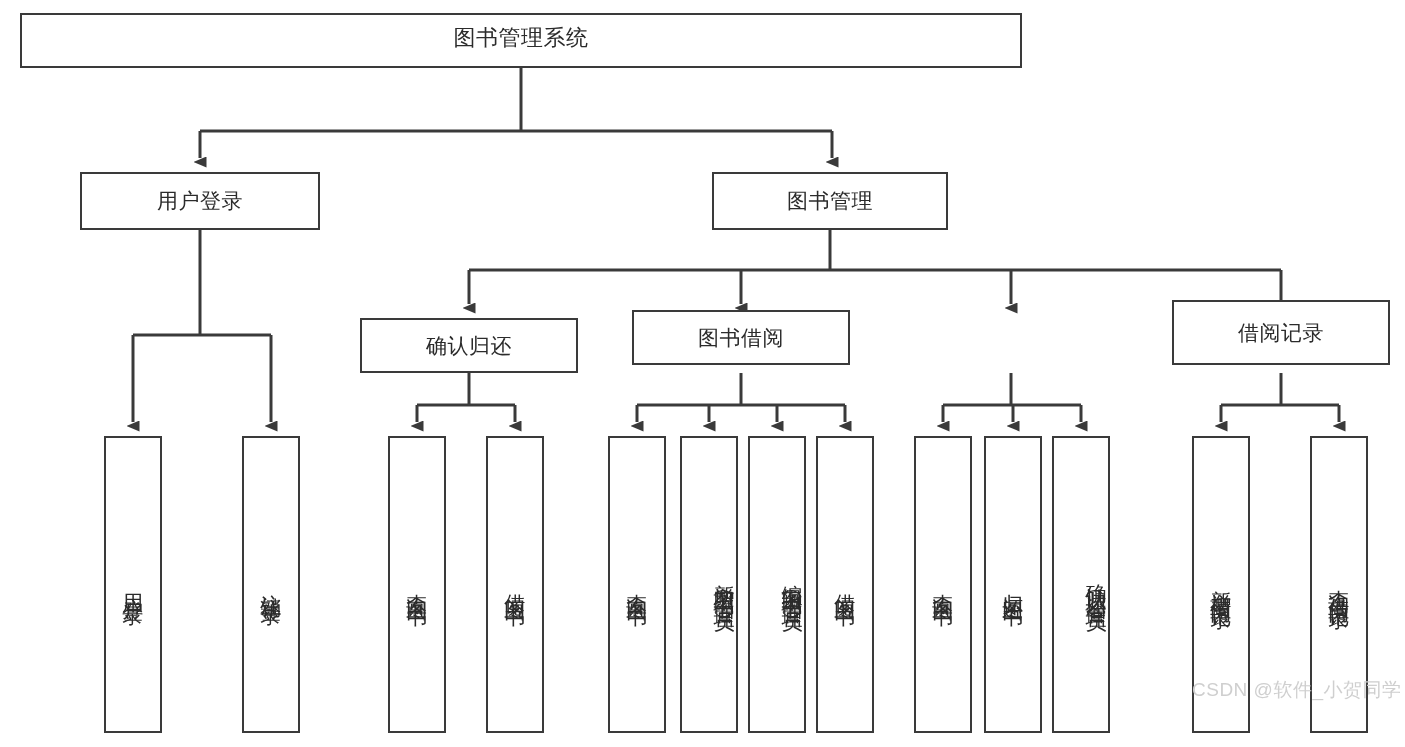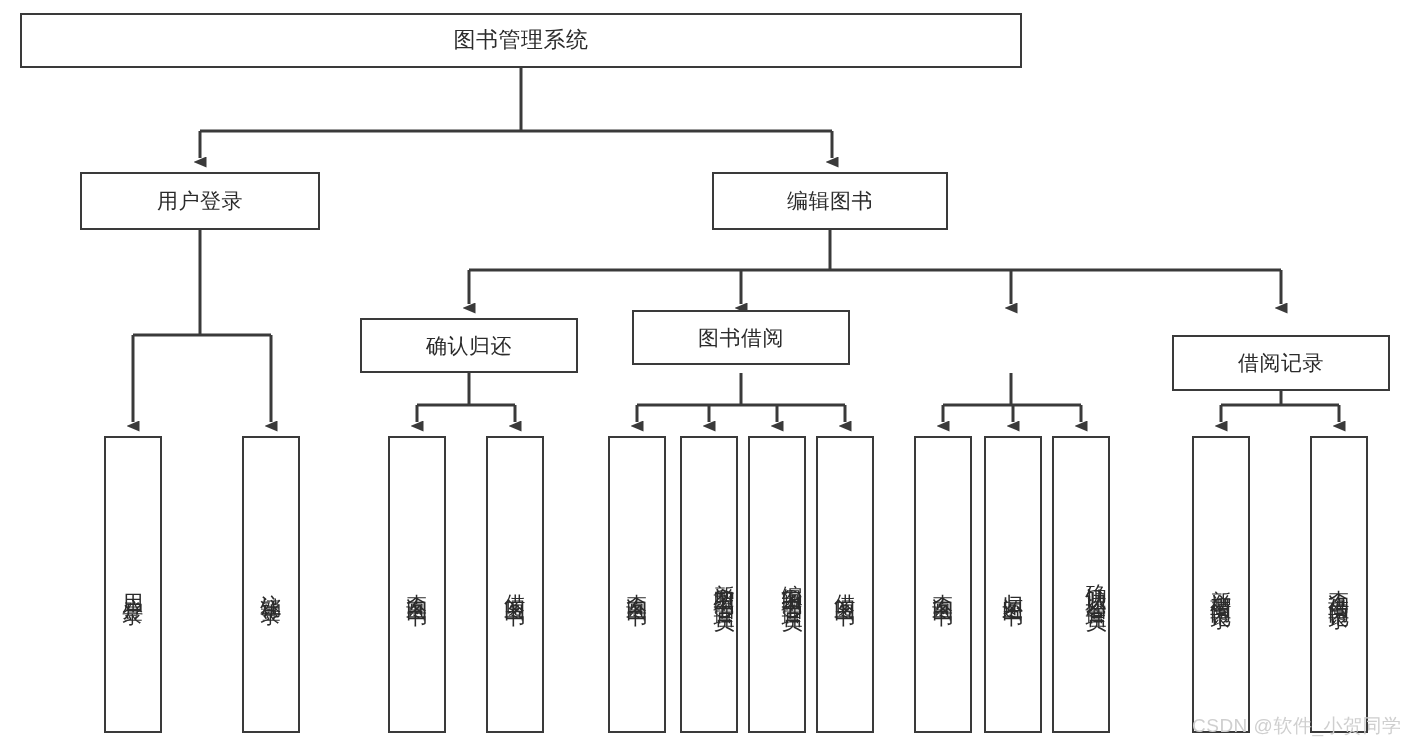--- a/index.html
+++ b/index.html
@@ -118,32 +118,32 @@
       <path d="M1013,405 L1013,422" marker-end="url(#arrow)"></path>
       <path d="M1081,405 L1081,422" marker-end="url(#arrow)"></path>
 
       <path d="M1281,373 L1281,405"></path>
       <path d="M1221,405 L1339,405"></path>
       <path d="M1221,405 L1221,422" marker-end="url(#arrow)"></path>
       <path d="M1339,405 L1339,422" marker-end="url(#arrow)"></path>
     </g>
   </svg>
 
-  <div class="node horiz root" style="left:20px; top:13px; width:1002px; height:55px;">图书管理系统</div>
+  <div class="node horiz root" style="left:20px; top:13px; width:1002px; height:55px;font-family:Liberation Mono, monospace;">图书管理系统</div>
 
   <div class="node horiz" style="left:80px; top:172px; width:240px; height:58px;">用户登录</div>
 
-  <div class="node horiz" style="left:712px; top:172px; width:236px; height:58px;">编辑图书</div>
+  <div class="node horiz" style="left:712px; top:172px; width:236px; height:58px;">图书管理</div>
 
   <div class="node horiz" style="left:360px; top:318px; width:218px; height:55px;">确认归还</div>
 
   <div class="node horiz" style="left:632px; top:310px; width:218px; height:55px;">图书借阅</div>
 
 
-  <div class="node horiz" style="left:1172px; top:335px; width:218px; height:56px;">借阅记录</div>
+  <div class="node horiz" style="left:1172px; top:300px; width:218px; height:65px;">借阅记录</div>
 
   <div class="node leaf shortlabel" style="left:104px; top:436px; width:58px; height:297px;">
     <span class="leaf-text">用户登录</span>
   </div>
 
   <div class="node leaf shortlabel" style="left:242px; top:436px; width:58px; height:297px;">
     <span class="leaf-text">注销登录</span>
   </div>
 
   <div class="node leaf shortlabel" style="left:388px; top:436px; width:58px; height:297px;">
@@ -183,15 +183,15 @@
   </div>
 
   <div class="node leaf shortlabel" style="left:1192px; top:436px; width:58px; height:297px;">
     <span class="leaf-text">新增借阅记录</span>
   </div>
 
   <div class="node leaf shortlabel" style="left:1310px; top:436px; width:58px; height:297px;">
     <span class="leaf-text">查询借阅记录</span>
   </div>
 
-  <div class="watermark" style="left:1192px; top:713px;">CSDN @软件_小贺同学</div>
+  <div class="watermark" style="left:1192px; top:677px;">CSDN @软件_小贺同学</div>
 
 </div>
 
 </body></html>

